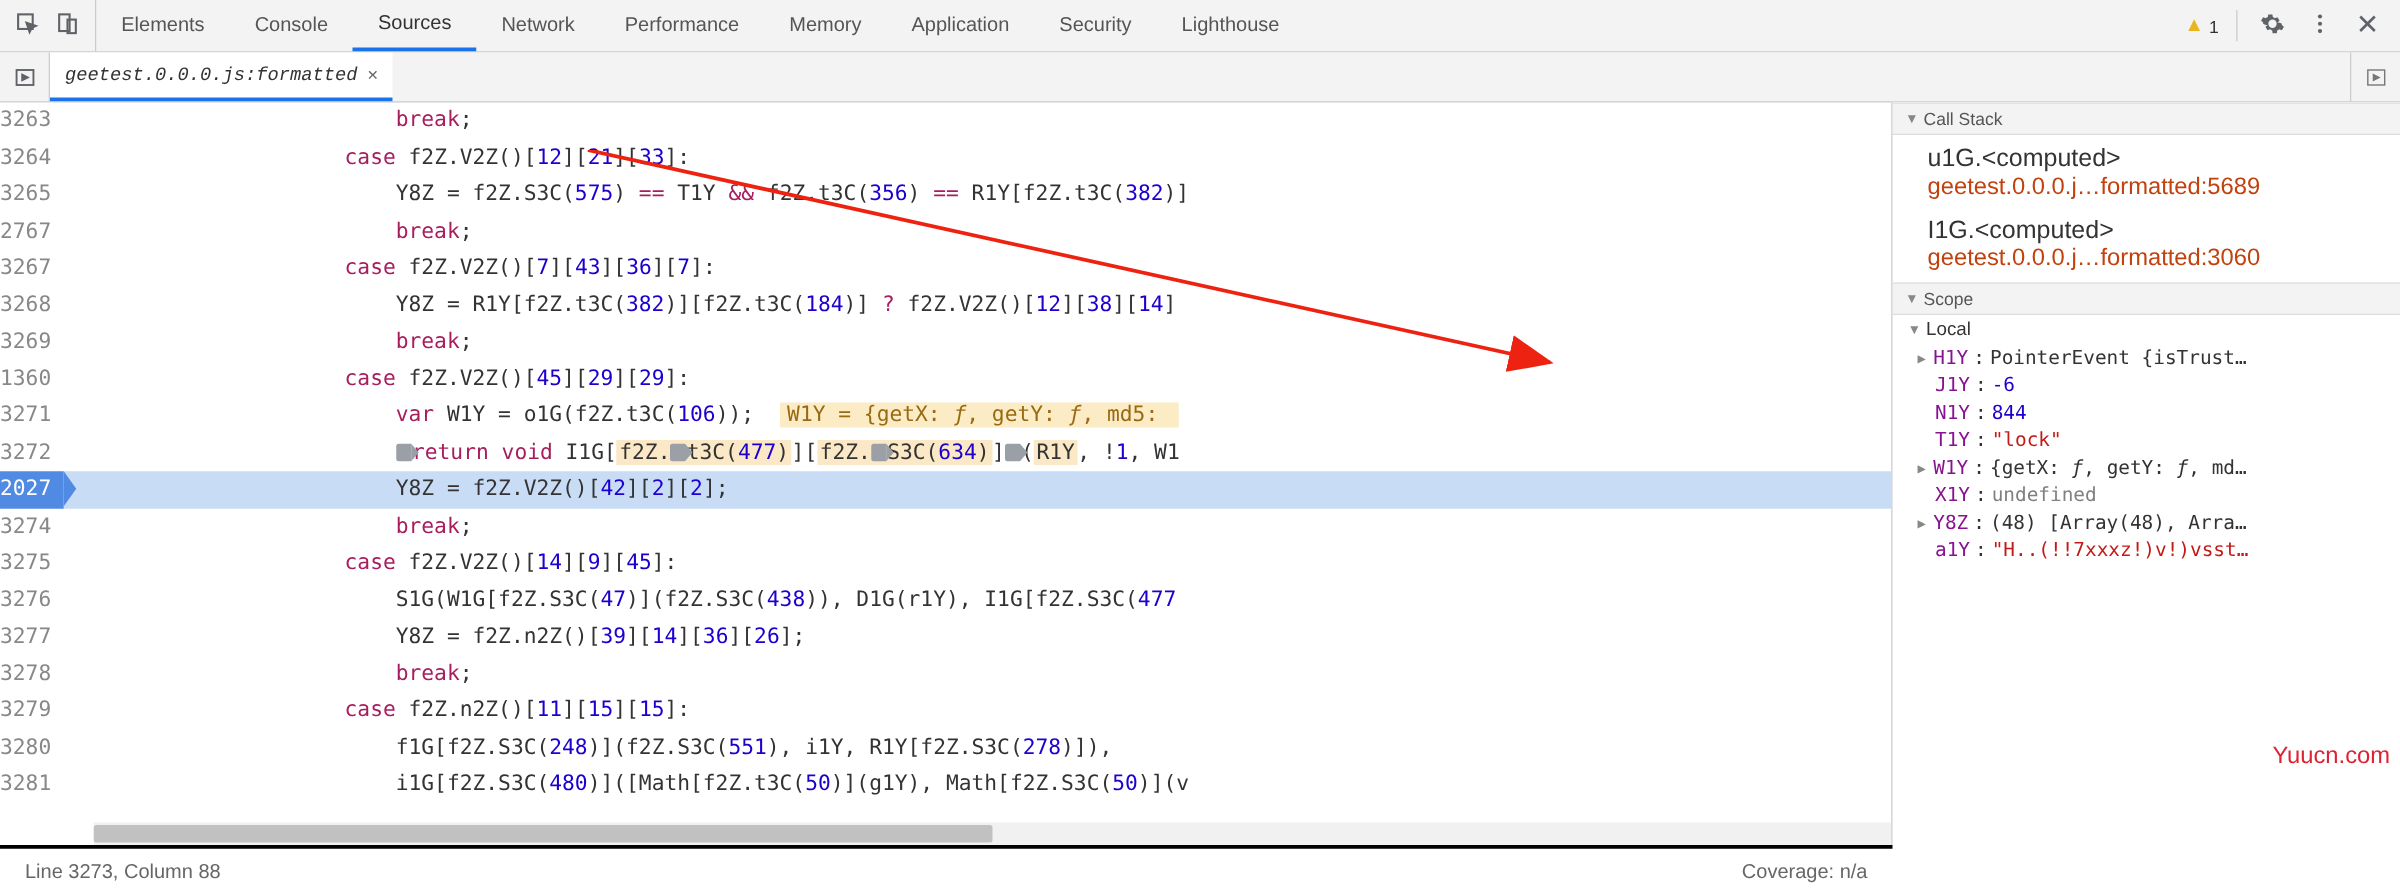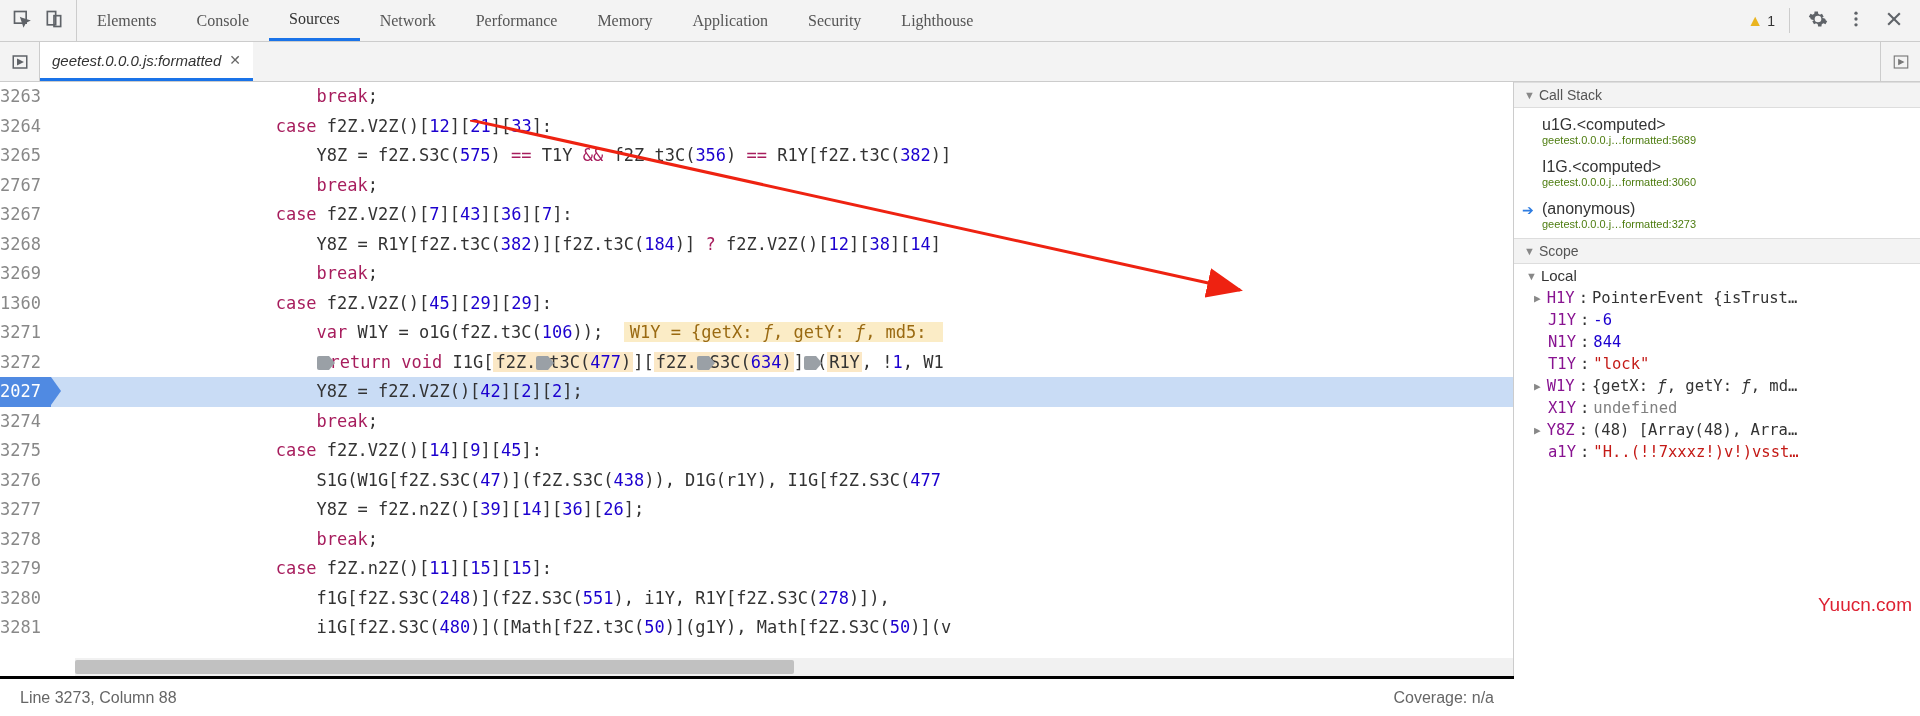--- a/index.html
+++ b/index.html
@@ -1,29 +1,29 @@
 <!DOCTYPE html>
 <html><head>
 <meta charset="utf-8">
 <style>
   * { margin: 0; padding: 0; box-sizing: border-box; }
   body { font-family: "Segoe UI", Arial, sans-serif; font-size: 15px; color: #333; background: #fff; overflow: hidden; width: 1920px; height: 716px; position: relative; }
   
   
   .top-toolbar { height: 42px; border-bottom: 1px solid #ccc; display: flex; align-items: center; background: #f3f3f3; }
   .toolbar-icon-group { display: flex; align-items: center; gap: 12px; padding: 0 12px; border-right: 1px solid #ccc; height: 100%; }
-  .top-tabs { display: flex; height: 100%; flex: 1; font-family: Liberation Serif, serif; }
+  .top-tabs { display: flex; height: 100%; flex: 1; }
   .top-tab { padding: 0 20px; display: flex; align-items: center; color: #555; cursor: pointer; font-size: 16px; }
   .top-tab.active { color: #333; border-bottom: 3px solid #1a73e8; }
   .toolbar-right { display: flex; align-items: center; gap: 18px; padding: 0 16px; height: 100%; }
   .warning-badge { color: #333; font-size: 14px; display: flex; align-items: center; gap: 4px; border-right: 1px solid #ccc; padding-right: 14px; height: 60%; }
   .warning-triangle { color: #eab41f; font-size: 16px; }
   
   
-  .file-bar { height: 40px; border-bottom: 1px solid #ccc; display: flex; align-items: center; background: #f3f3f3; }
+  .file-bar { height: 40px; border-bottom: 1px solid #ccc; display: flex; align-items: center; background: #f3f3f3; font-family: Liberation Mono, monospace; }
   .nav-icon-box { width: 40px; display: flex; justify-content: center; align-items: center; height: 100%; border-right: 1px solid #ccc; }
   .file-tab { padding: 0 12px; display: flex; align-items: center; gap: 8px; height: 100%; border-bottom: 3px solid #1a73e8; background: #fff; font-style: italic; font-size: 15px; }
   .file-tab .close { font-style: normal; color: #666; font-size: 14px; }
   .file-bar-spacer { flex: 1; }
   .file-bar-right { width: 40px; display: flex; justify-content: center; align-items: center; height: 100%; border-left: 1px solid #ccc; }
   
   
   .main { display: flex; height: calc(100% - 42px - 40px - 40px); }
   .code-area { flex: 1; display: flex; overflow: hidden; font-family: Consolas, monospace; font-size: 17px; position: relative; border-right: 1px solid #ccc; }
   .gutter { background: #fff; color: #888; text-align: right; user-select: none; }
@@ -48,22 +48,22 @@
   
   .h-scrollbar { position: absolute; bottom: 0; left: 75px; right: 0; height: 18px; background: #f1f1f1; }
   .h-scrollbar .thumb { position: absolute; left: 0; width: 50%; top: 2px; bottom: 2px; background: #c1c1c1; border-radius: 2px; }
   
   
   .debug-panel { width: 406px; display: flex; flex-direction: column; overflow: hidden; background: #fff; font-size: 15px; }
   .section-header { background: #f3f3f3; border-top: 1px solid #ddd; border-bottom: 1px solid #ddd; padding: 4px 10px; font-size: 14px; color: #555; display:flex; align-items:center; gap:4px;}
   .section-body { padding: 2px 0; }
   .stack-item { padding: 6px 16px 6px 28px; position: relative; }
   .stack-item.current::before { content: '➔'; position: absolute; left: 8px; top: 8px; color: #2f7de1; font-size: 14px; }
-  .stack-fn { font-size: 16px; color: #333; }
-  .stack-loc { font-size: 11px; color: #4d7c0f; }
+  .stack-fn { font-size: 20px; color: #333; }
+  .stack-loc { font-size: 19px; color: #c2410c; }
   .scope-group-hdr { padding: 3px 12px; color: #333; display:flex; align-items:center; gap:4px;}
   .scope-var { padding: 2px 0 2px 34px; font-family: Consolas, monospace; font-size: 15.5px; white-space: nowrap; overflow: hidden; text-overflow: ellipsis; display:flex; align-items:center; gap:4px;}
   .scope-var .varname { color: #881391; }
   .scope-var .colon { color: #333; }
   .scope-var .vnum { color: #1c00cf; }
   .scope-var .vstr { color: #c41a16; }
   .scope-var .vundef { color: #808080; }
   .scope-var .vobj { color: #333; }
   .expand-tri { color: #888; font-size: 11px; }
   
@@ -190,24 +190,20 @@
       </div>
     <div class="section-body" id="call-stack-body">
         <div class="stack-item">
           <div class="stack-fn">u1G.&lt;computed&gt;</div>
           <div class="stack-loc">geetest.0.0.0.j…formatted:5689</div>
         </div>
         <div class="stack-item">
           <div class="stack-fn">I1G.&lt;computed&gt;</div>
           <div class="stack-loc">geetest.0.0.0.j…formatted:3060</div>
         </div>
-        <div class="stack-item current">
-          <div class="stack-fn">(anonymous)</div>
-          <div class="stack-loc">geetest.0.0.0.j…formatted:3273</div>
-        </div>
       </div>
 
     <div class="section-header">
         <span class="expand-tri">▼</span>
         <span>Scope</span>
       </div>
     <div class="scope-group-hdr">
         <span class="expand-tri">▼</span>
         <span>Local</span>
       </div>

